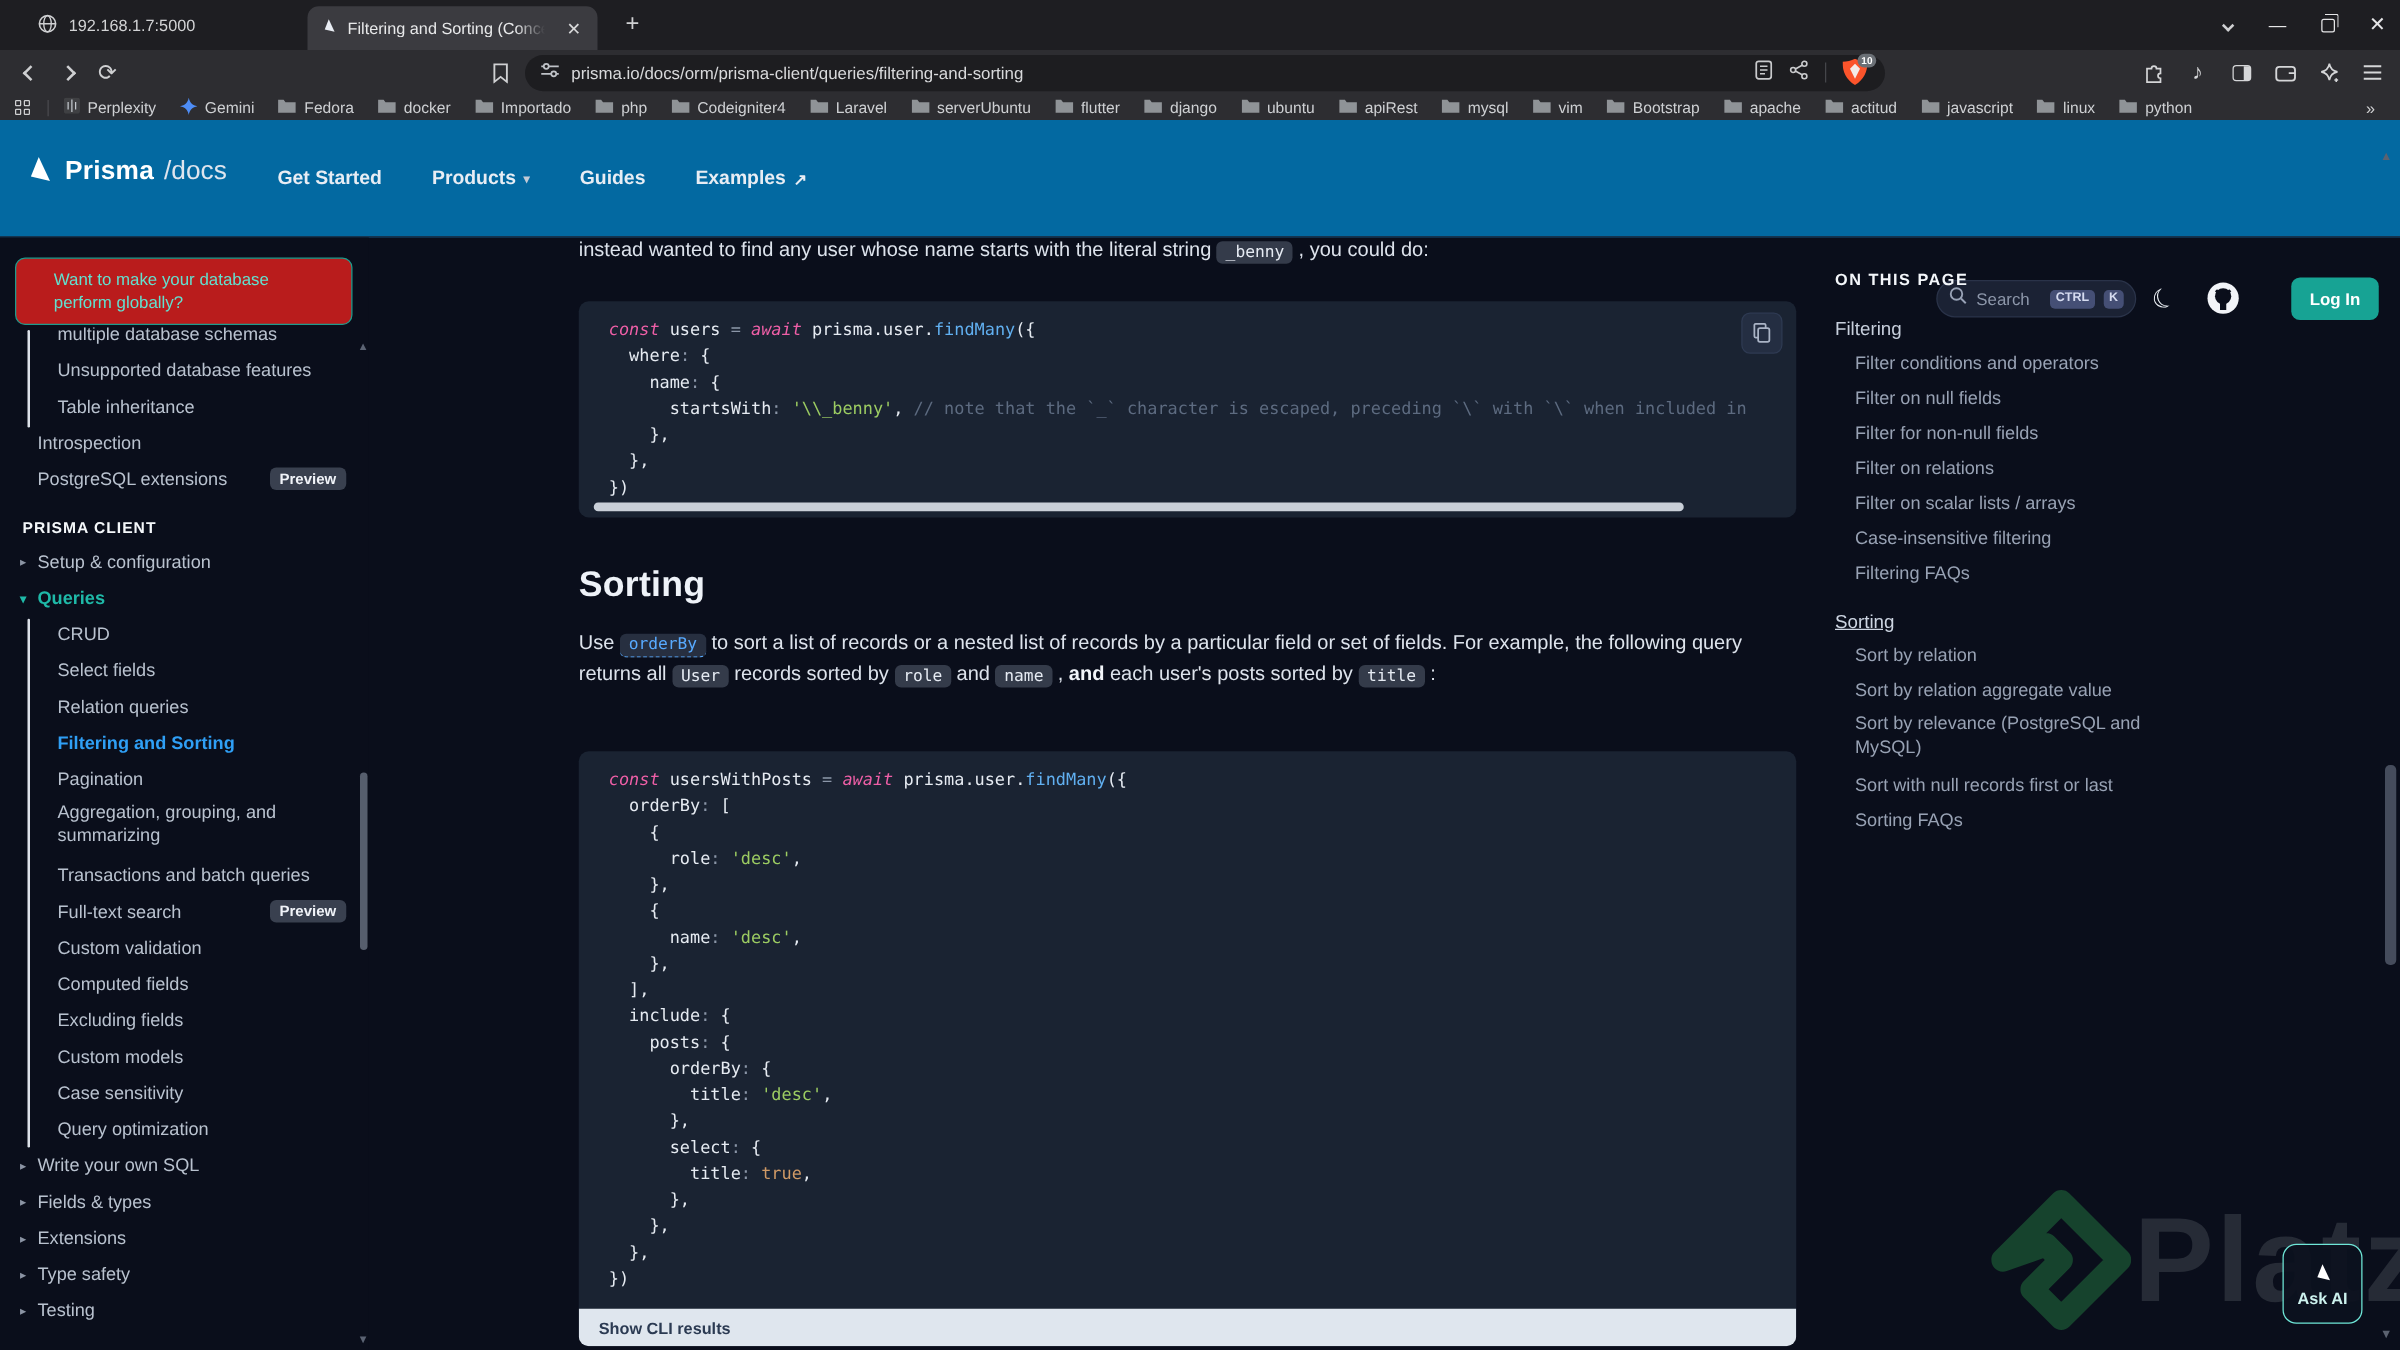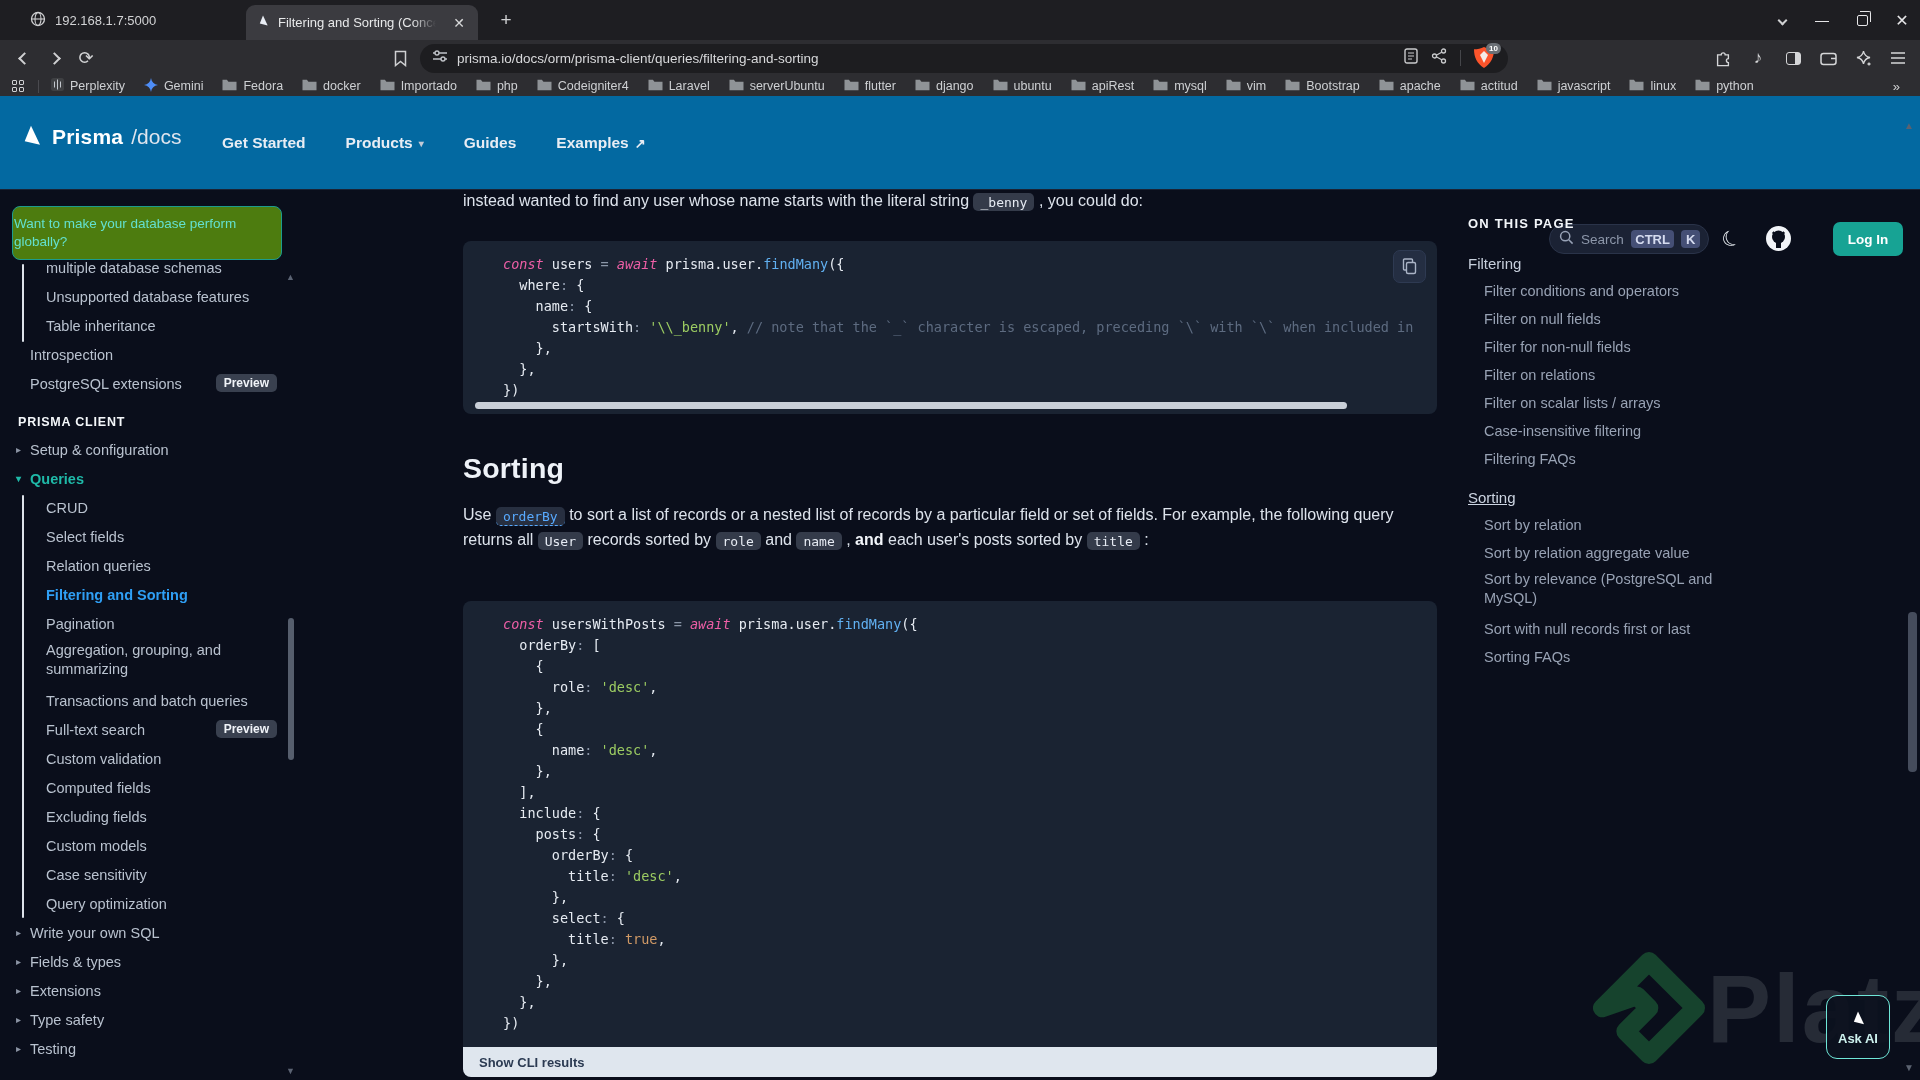--- a/index.html
+++ b/index.html
@@ -62,32 +62,32 @@
   .logo { position:absolute; left:18px; top:27px; display:flex; align-items:center; gap:8px; }
   .logo-text { font-size:21px; font-weight:bold; color:#fff; letter-spacing:.2px; }
   .logo-docs { font-size:21px; color:#dfe5ee; font-weight:normal; }
   #header-nav { position:absolute; left:222px; top:0; height:94px; display:flex; align-items:center; gap:40px; }
   .hnav { color:#e8edf4; font-size:15.5px; font-weight:600; display:flex; align-items:center; gap:6px; }
   .hnav .tri { font-size:10px; color:#c3cad6; }
   .hnav .ext { font-size:13px; }
   .search-pill { position:absolute; left:1549px; top:128px; width:160px; height:30px; background:#1b2234;
     border:1px solid #2a3349; border-radius:15px; display:flex; align-items:center; padding:0 9px; gap:7px; }
   .search-ph { color:#8d97aa; font-size:13.5px; flex:1; }
-  .kbd { background:#454f75; border-radius:4px; color:#d6dcf0; font-size:13px; font-weight:bold;
+  .kbd { background:#454f75; border-radius:4px; color:#d6dcf0; font-size:10px; font-weight:bold;
     padding:2.5px 4.5px; line-height:1; }
   #moon-btn { position:absolute; left:1716px; top:128px; width:30px; height:30px; display:flex; align-items:center;
     justify-content:center; color:#eef2f7; font-size:21px; transform:rotate(-25deg); }
   #github-btn { position:absolute; left:1765px; top:129px; }
   .login-btn { position:absolute; left:1833px; top:126px; width:70px; height:34px; background:#17a394;
     border:none; border-radius:7px; color:#fff; font-size:13.5px; font-weight:bold; font-family:inherit; }
 
   
   #sidebar { position:absolute; left:0; top:190px; width:295px; bottom:0; background:#0a0e1b; }
   .callout { position:absolute; left:12px; top:16px; width:270px; border:1px solid #1d9c8d; border-radius:8px;
-    padding:8px 1px; color:#63e0cf; font-size:13.5px; line-height:18px; background:#4d7c0f; z-index:3; }
+    padding:8px 30px; color:#63e0cf; font-size:13.5px; line-height:18px; background:#b91c1c; z-index:3; }
   #sidebar-list { position:absolute; left:0; top:72px; right:0; bottom:0; overflow:hidden; z-index:1; }
   .sb-item { height:29px; display:flex; align-items:center; position:relative; font-size:14.5px; color:#b9c2cf;
     padding-left:30px; white-space:nowrap; }
   .sb-item.sub { padding-left:46px; }
   .sb-item.clipped { margin-top:-9px; }
   .sb-item .sb-chev { position:absolute; left:16px; font-size:10px; color:#8b94a4; }
   .sb-item.accent { color:#1fb9a8; font-weight:bold; }
   .sb-item.accent .sb-chev { color:#1fb9a8; }
   .sb-item.active { color:#2f9ff5; font-weight:bold; }
   .sb-item.twoline { height:48px; align-items:flex-start; padding-top:3px; line-height:19px; white-space:normal; }
@@ -108,21 +108,21 @@
   
   #main { position:absolute; left:463px; top:180px; width:974px; }
   .para { margin-top:9px; font-size:16px; line-height:24px; color:#dde3ec; }
   .ichip { font-family:"DejaVu Sans Mono", monospace; font-size:13px; background:#343b4a; color:#e6ebf3;
     border-radius:5px; padding:1.5px 7px; }
   .ichip.link { color:#58aaff; background:#272f40; border-bottom:1px dashed #58aaff; }
   .rb { font-weight:bold; color:#f2f5fa; }
   .codeblock { border-radius:8px; overflow:hidden; background:#1a2332; position:relative; }
   #code-block-1 { margin-top:27px; }
   #code-block-2 { margin-top:48px; }
-  .code-body { padding:13px 40px; position:relative; }
+  .code-body { padding:13px 24px; position:relative; }
   .cl { font-family:"DejaVu Sans Mono", monospace; font-size:13.5px; line-height:21px; white-space:pre; }
   .tk-k { color:#ef5fa7; font-style:italic; }
   .tk-f { color:#61b0f1; }
   .tk-s { color:#9ccc62; }
   .tk-c { color:#5d6b80; }
   .tk-o { color:#8b96a8; }
   .tk-t { color:#e6ebf2; }
   .tk-b { color:#d19a66; }
   .copy-btn { position:absolute; top:9px; right:11px; width:33px; height:33px; background:#242e42;
     border:1px solid #2e3a52; border-radius:7px; display:flex; align-items:center; justify-content:center; }

